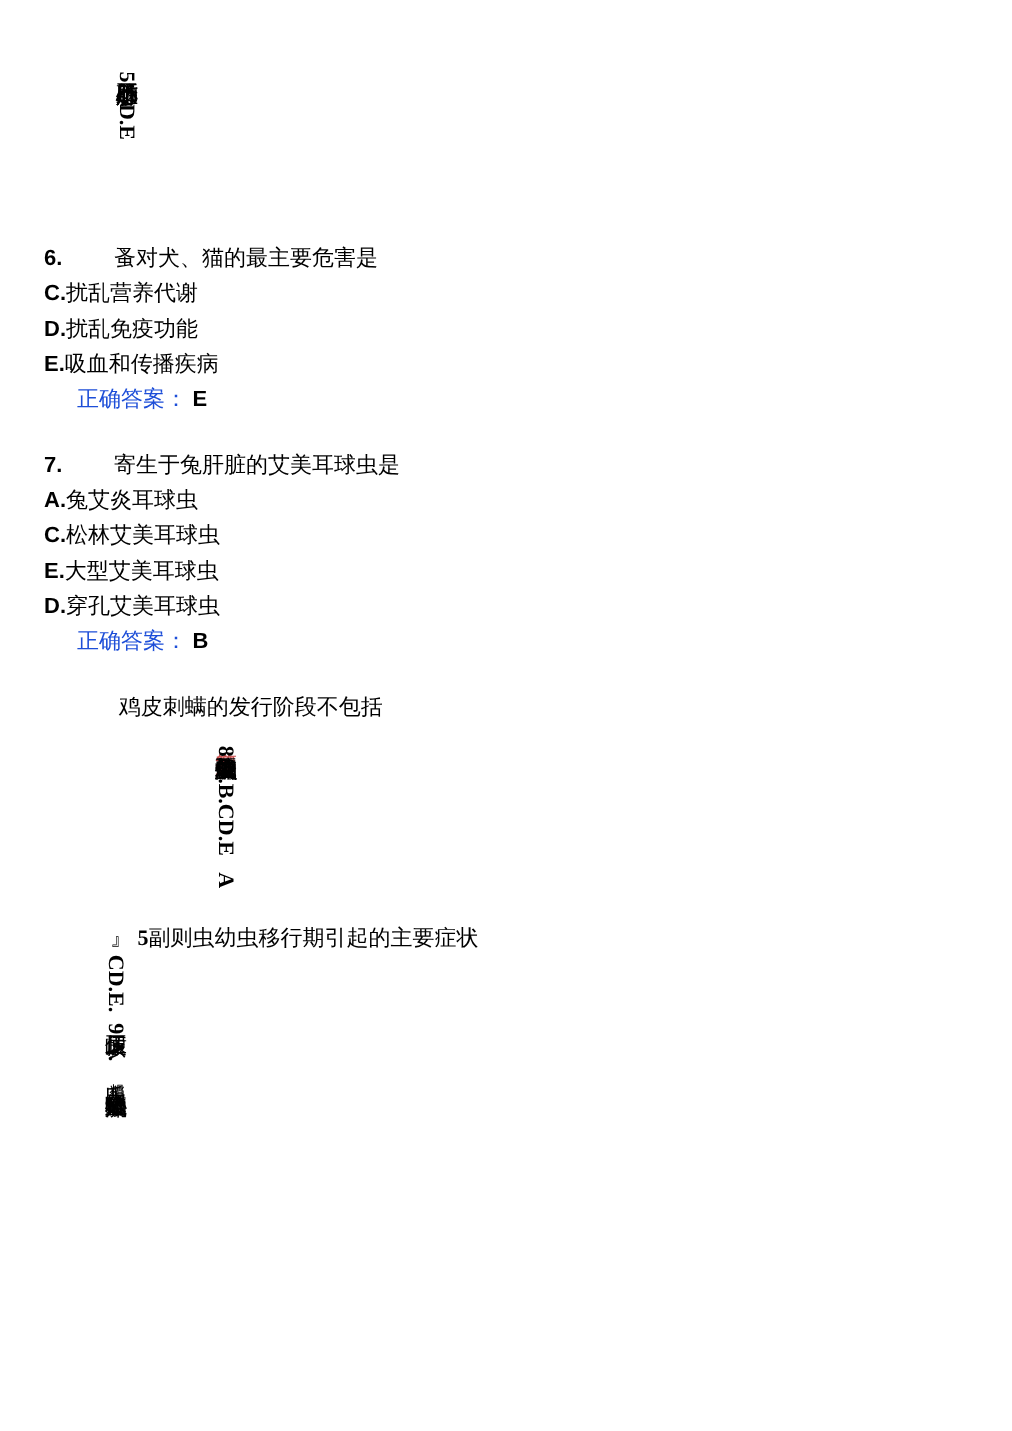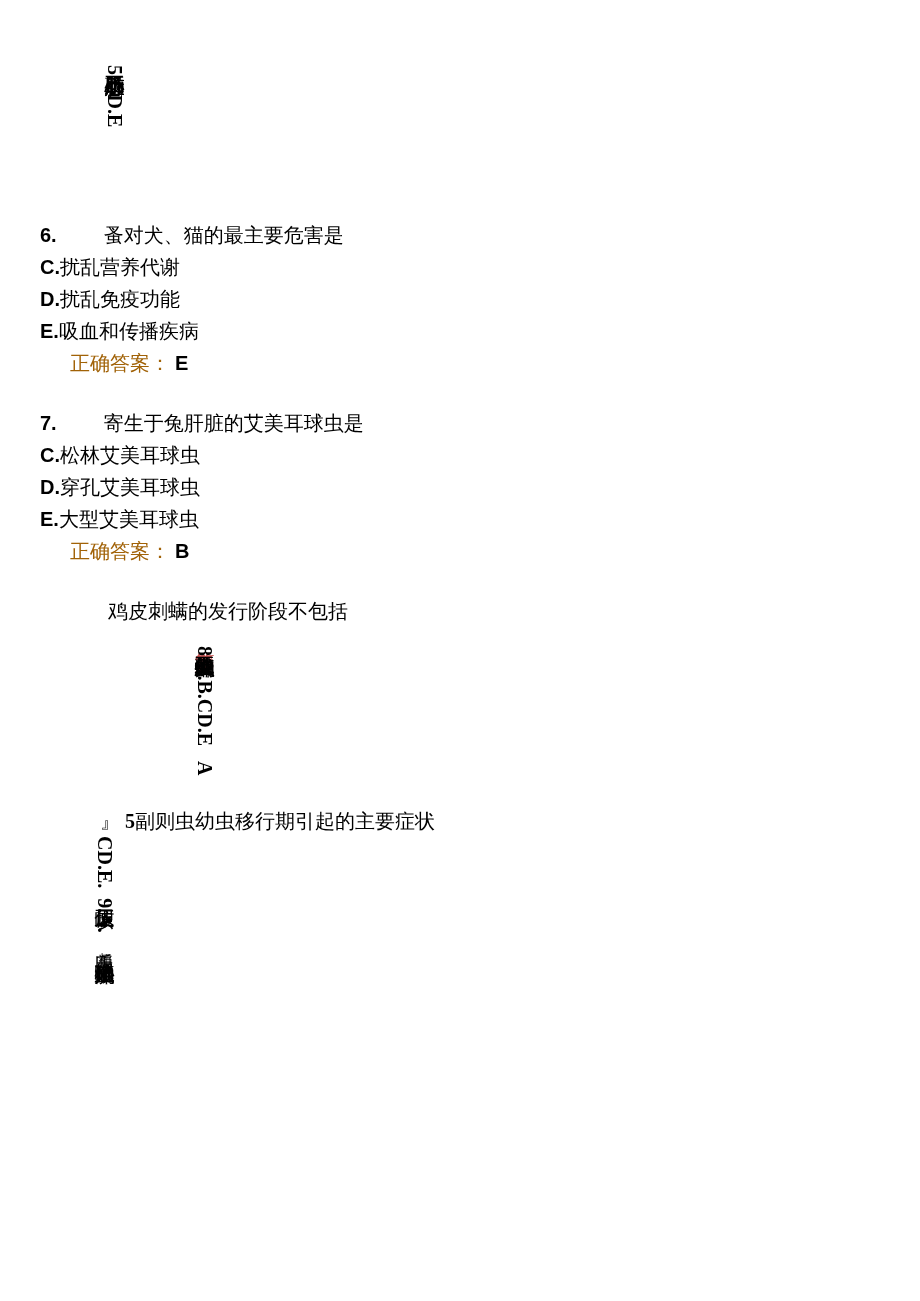--- a/index.html
+++ b/index.html
@@ -49,21 +49,21 @@
       font-family: Arial, sans-serif;
     }
     .question-text {
       margin-left: 42px;
     }
     .option-label {
       font-weight: bold;
       font-family: Arial, sans-serif;
     }
     .answer {
-      color: #a16207;
+      color: #1d4ed8;
       margin-left: 30px;
     }
     .answer-bold {
       font-weight: bold;
       font-family: Arial, sans-serif;
       color: #000;
     }
     .standalone-text {
       margin-left: 68px;
       margin-bottom: 10px;
@@ -99,23 +99,24 @@
     <span class="answer">正确答案：</span>
     <span class="answer-bold">E</span>
   </div>
 </div>
 
 <div class="question-block">
   <div class="question-line">
     <span class="question-num">7.</span>
     <span class="question-text">寄生于兔肝脏的艾美耳球虫是</span>
   </div>
+  <div class="question-line"><span class="option-label">A.</span><span>兔艾炎耳球虫</span></div>
   <div class="question-line"><span class="option-label">C.</span><span>松林艾美耳球虫</span></div>
+  <div class="question-line"><span class="option-label">E.</span><span>大型艾美耳球虫</span></div>
   <div class="question-line"><span class="option-label">D.</span><span>穿孔艾美耳球虫</span></div>
-  <div class="question-line"><span class="option-label">E.</span><span>大型艾美耳球虫</span></div>
   <div class="question-line">
     <span class="answer">正确答案：</span>
     <span class="answer-bold">B</span>
   </div>
 </div>
 
 <div class="standalone-text">鸡皮刺螨的发行阶段不包括</div>
 
 <div class="vertical-block-2">
   <span style="color:#c94f4f">案答</span>

